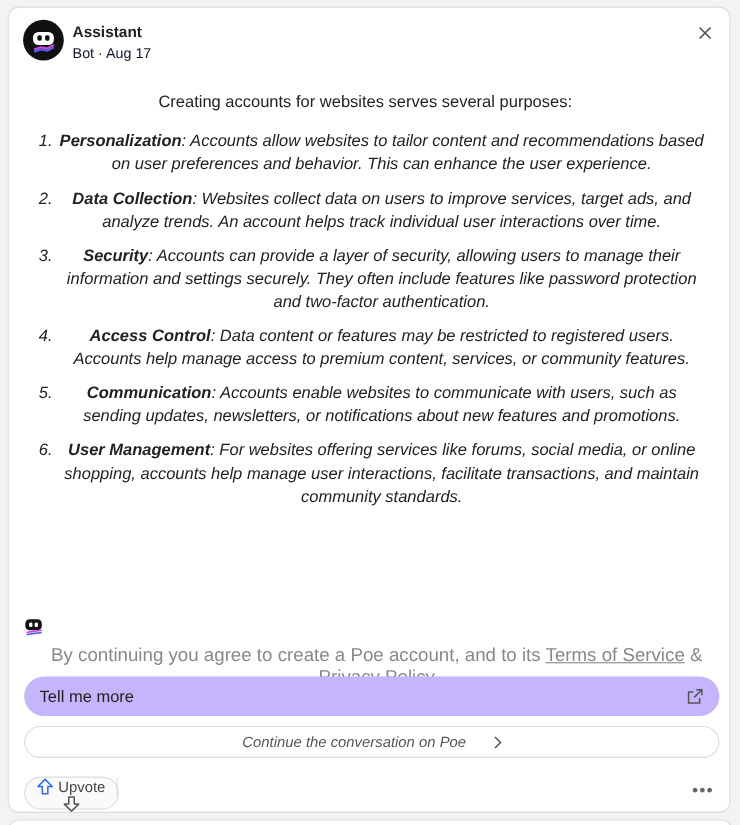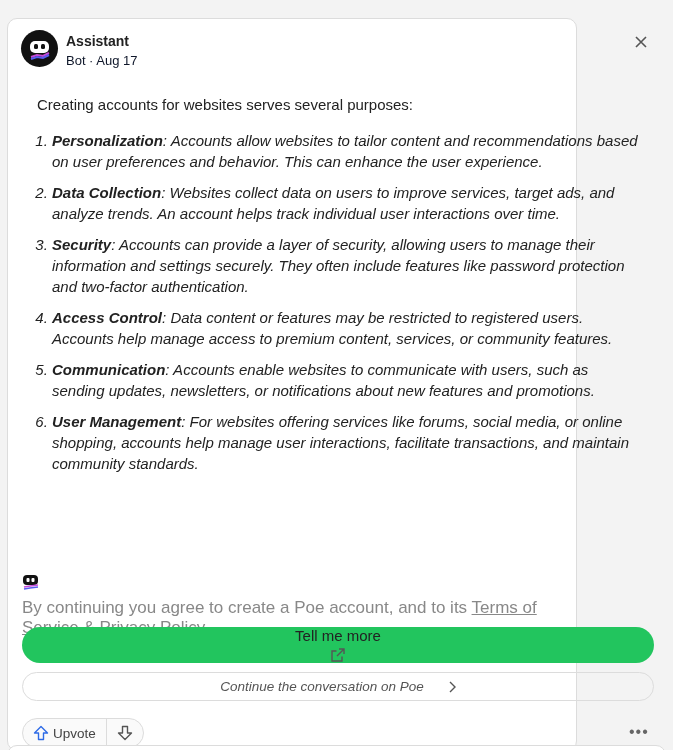--- a/index.html
+++ b/index.html
@@ -3,23 +3,24 @@
 <meta charset="utf-8">
 <style>
   html, body { margin:0; padding:0; }
   body {
     width:673px; height:750px; overflow:hidden;
     background:#f3f3f3;
     font-family:"Liberation Sans", sans-serif;
     color:#1f1f1f;
   }
   .card {
-    position:absolute; left:7px; top:18px; width:570px; height:733px;
+    position:absolute; left:7px; top:6px; width:657px; height:733px;
     background:#ffffff; border:1px solid #dcdcdc; border-radius:10px;
     box-sizing:border-box;
+    text-align:center;
   }
   .card2 {
     position:absolute; left:7px; top:745px; width:657px; height:20px;
     background:#fff; border:1px solid #dcdcdc; border-radius:10px;
   }
   .avatar {
     position:absolute; left:13px; top:11px; width:37px; height:37px;
     border-radius:50%; background:#111;
   }
   .author { position:absolute; left:58px; top:14px; font-size:14px; font-weight:bold; color:#222; }
@@ -32,34 +33,34 @@
   .content p { margin:15px; }
   .content ol { margin:14px 0 0 0; padding-left:30px; }
   .content ol li { margin-bottom:10px; padding-left:0;font-style:italic; }
   .content ol li b { font-weight:bold; }
   .closing { margin-top:14px !important; }
   .poe-line { position:absolute; left:14px; top:555px; font-size:13.5px; color:#222; display:flex; align-items:center; gap:6px; }
   .terms { position:absolute; left:14px; top:579px; font-size:17px; color:#888; }
   .terms a { color:#888; text-decoration:underline; cursor:pointer; }
   .tell-more {
     position:absolute; left:14px; top:608px; width:632px; height:36px;
-    background:#22c55e; border-radius:18px; box-sizing:border-box;
+    background:#c4b5fd; border-radius:18px; box-sizing:border-box;
     padding:0 14px; display:flex; align-items:center; justify-content:space-between;
-    font-size:15px; color:#222; cursor:pointer;flex-direction:column;
+    font-size:15px; color:#222; cursor:pointer;
   }
   .continue {
     position:absolute; left:14px; top:653px; width:632px; height:29px;
     border:1px solid #dcdcdc; border-radius:15px; box-sizing:border-box;
     display:flex; align-items:center; justify-content:center; gap:24px;
     font-size:13.5px; color:#555; cursor:pointer;font-style:italic;
   }
   .vote {
     position:absolute; left:14px; top:699px; height:30px;
     border:1px solid #dcdcdc; border-radius:15px; box-sizing:border-box;
-    display:flex; align-items:center; background:#fafafa;
+    display:flex; align-items:center; background:#fafafa;flex-direction:column;
   }
   .upvote { display:flex; align-items:center; gap:4px; padding:0 10px 0 10px; height:100%; font-size:13.5px; color:#444; cursor:pointer; border-right:1px solid #dcdcdc; }
   .downvote { display:flex; align-items:center; padding:0 10px; height:100%; cursor:pointer; }
   .more { position:absolute; left:621px; top:708px; font-size:16px; color:#666; letter-spacing:1px; cursor:pointer; line-height:10px; }
 </style>
 </head>
 <body>
 
 <div class="card">
   <div class="avatar">

